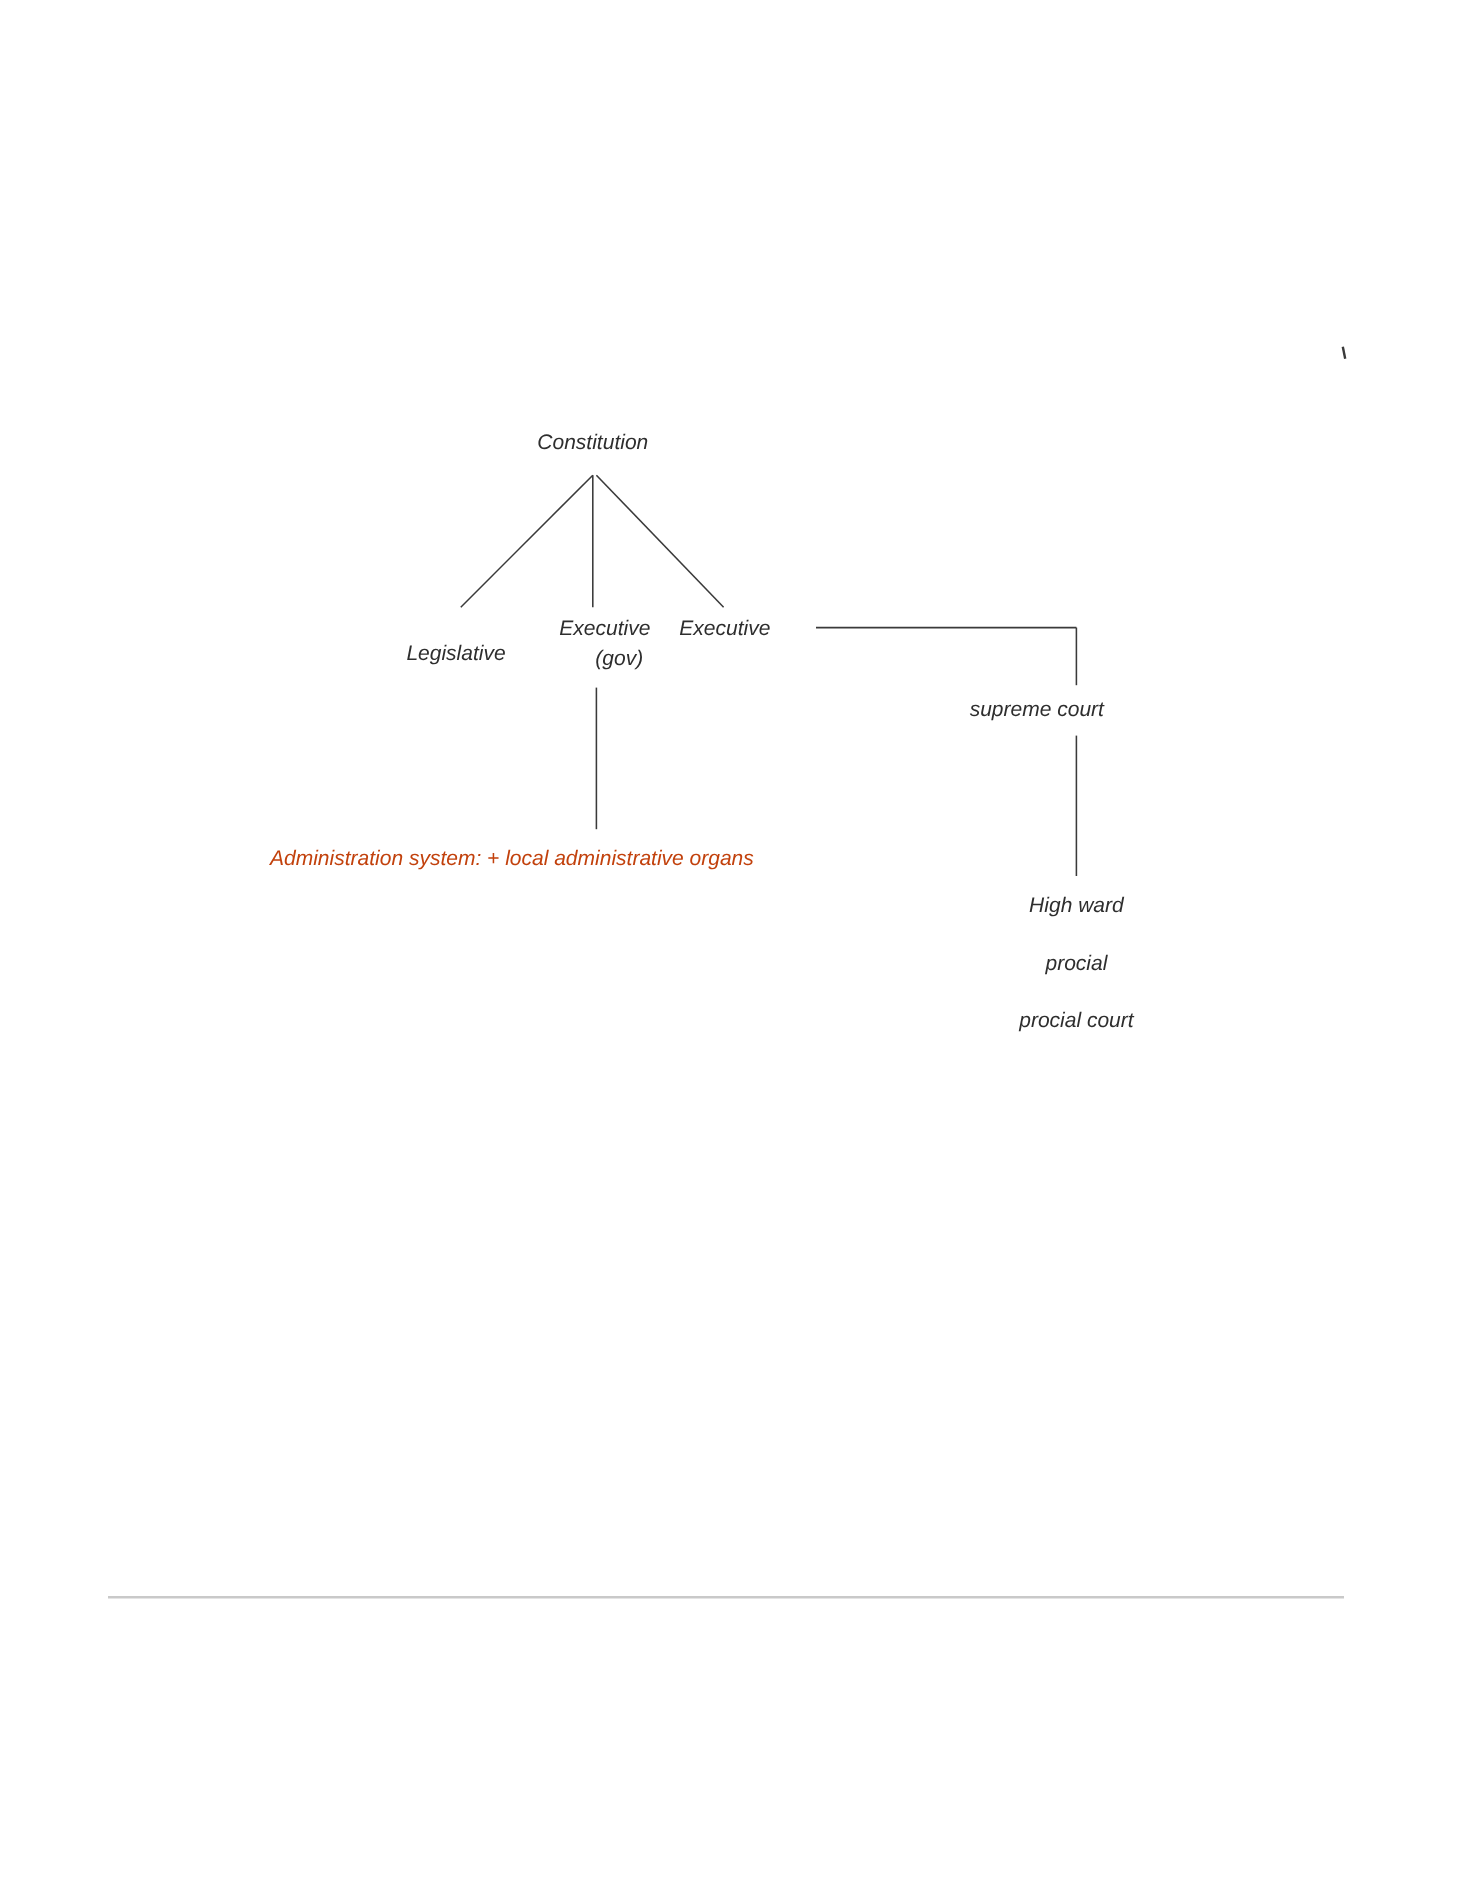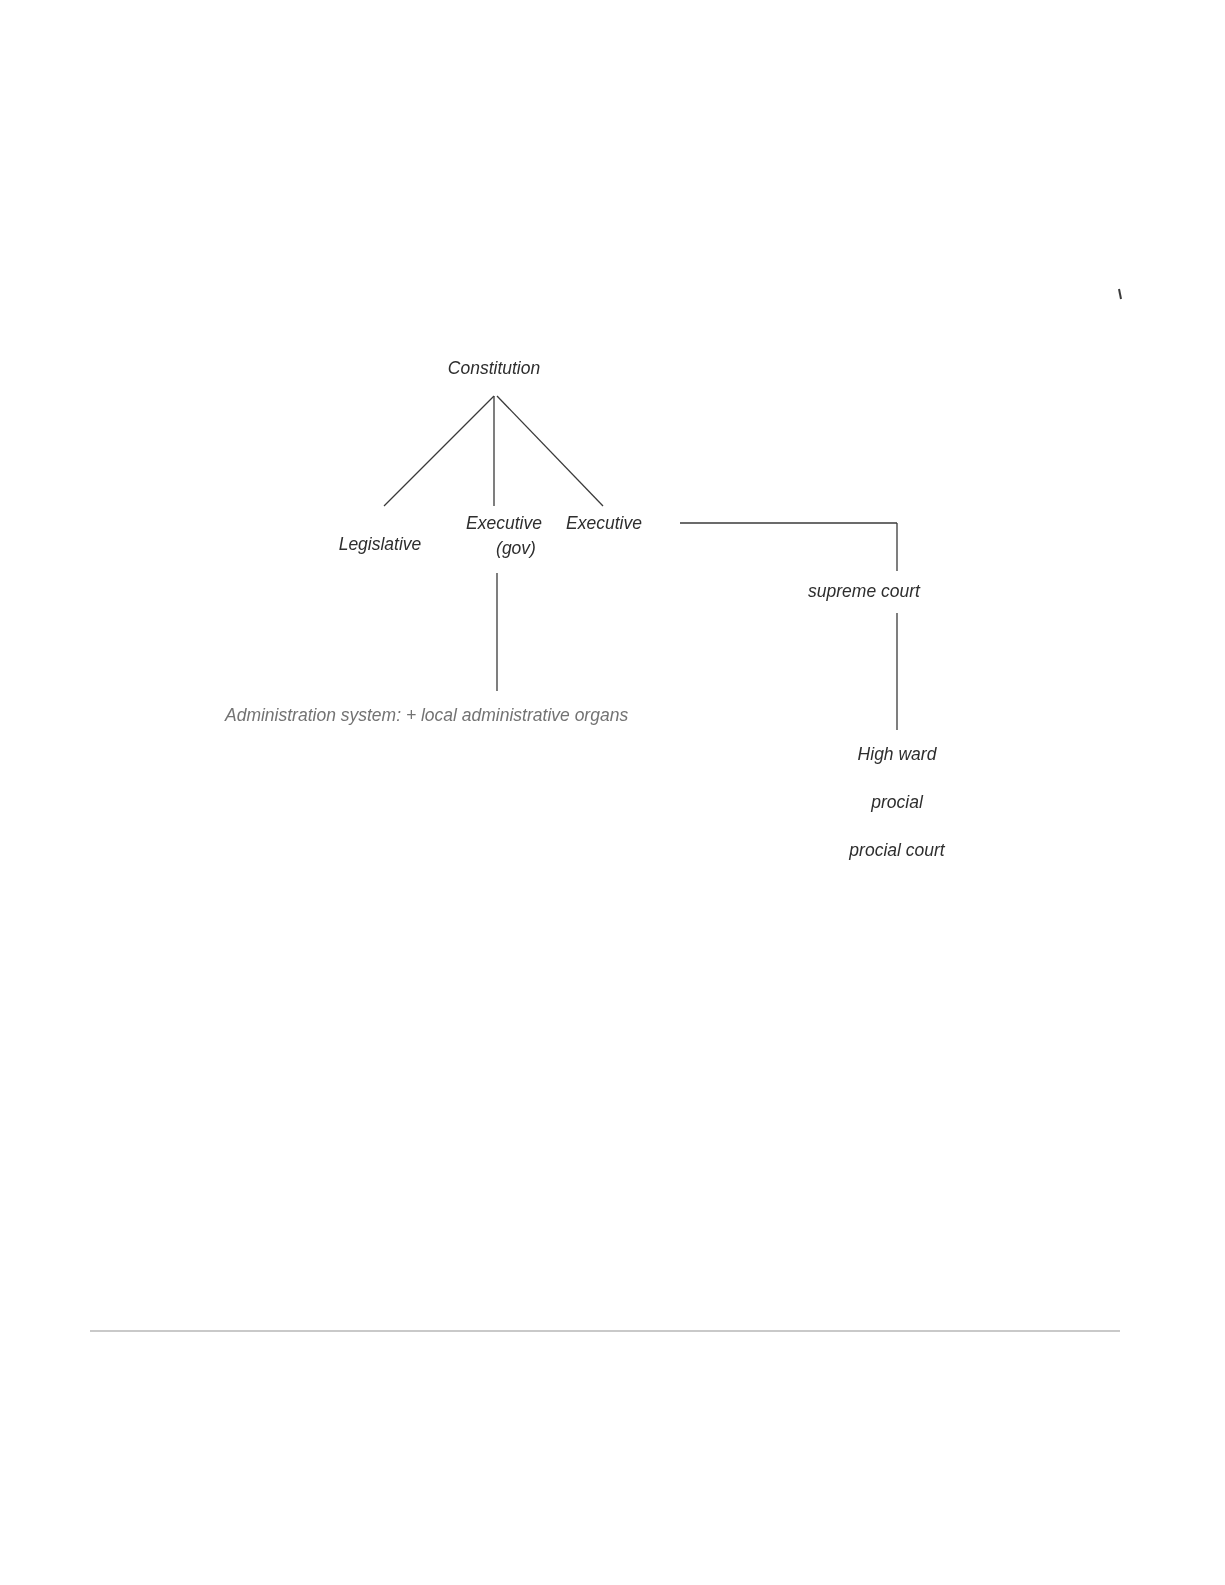--- a/index.html
+++ b/index.html
@@ -35,21 +35,21 @@
   .centered {
     transform: translateX(-50%);
     text-align: center;
   }
   .admin-block {
     position: absolute;
     left: 225px;
     top: 703px;
     font-size: 17.5px;
     line-height: 25px;
-    color: #737373;
+    color: #c2410c;
     text-align: left;
   }
 </style>
 </head>
 <body>
 
 <div class="page">
 
   <svg class="connectors" viewBox="0 0 1225 1585" xmlns="http://www.w3.org/2000/svg">
 

